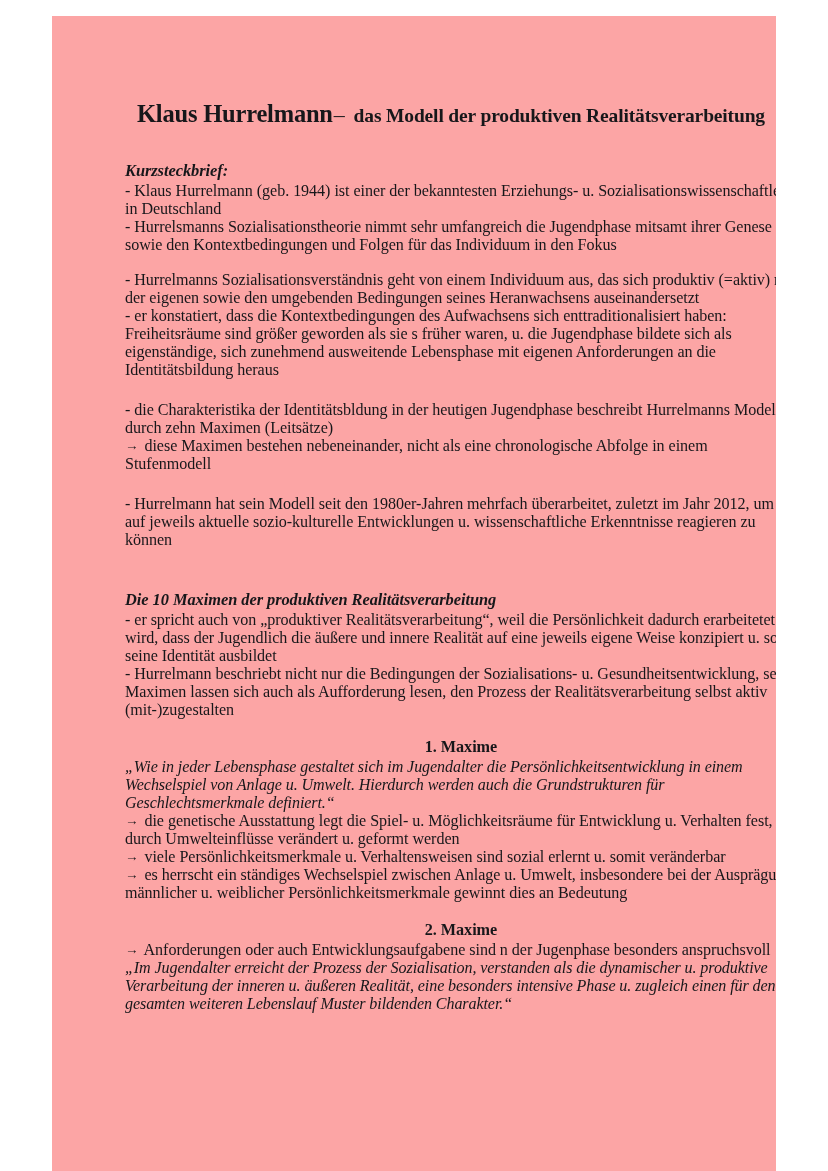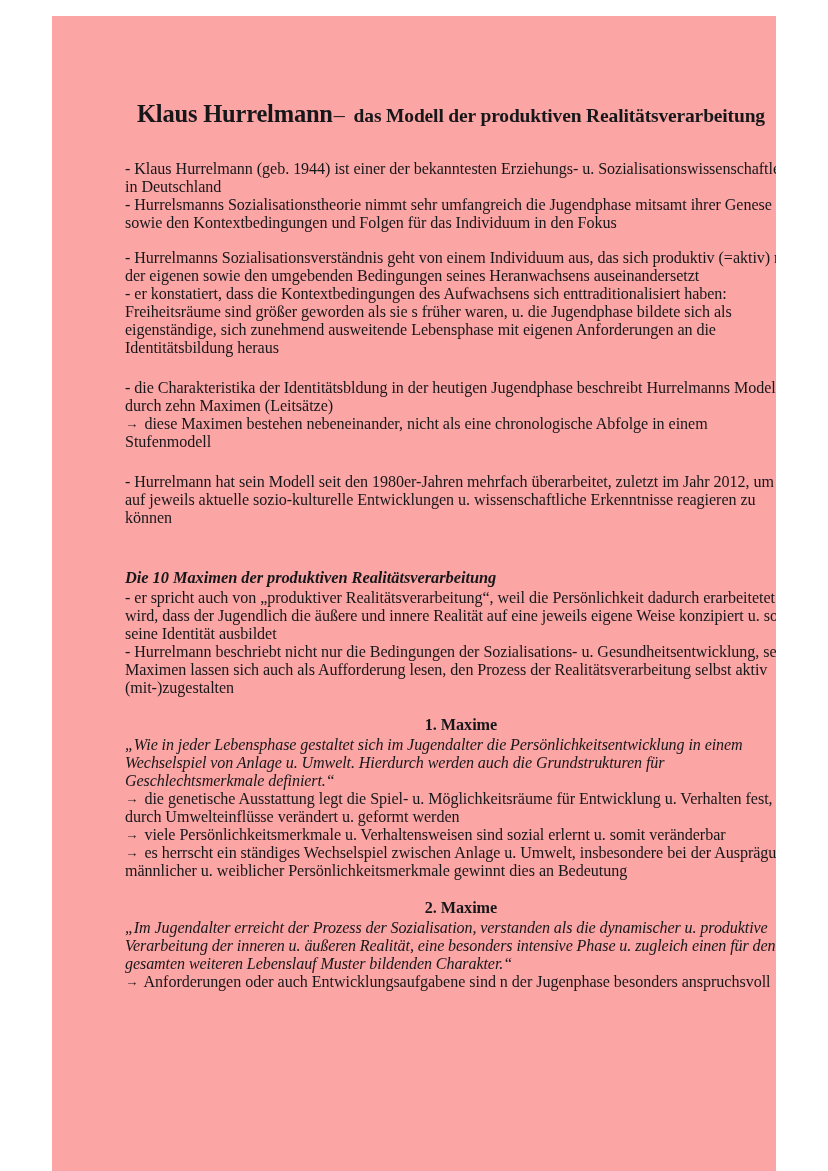--- a/index.html
+++ b/index.html
@@ -104,20 +104,21 @@
 <body>
 
 <div class="page">
   <div class="content">
 
     <h1 class="doc-title">
       <span class="title-main">Klaus Hurrelmann</span><span class="title-dash">–</span> <span class="title-sub">das Modell der produktiven Realitätsverarbeitung</span>
     </h1>
 
     <div class="section">
+      <p class="heading">Kurzsteckbrief:</p>
       <p class="para">- Klaus Hurrelmann (geb. 1944) ist einer der bekanntesten Erziehungs- u. Sozialisationswissenschaftler in Deutschland</p>
       <p class="para">- Hurrelsmanns Sozialisationstheorie nimmt sehr umfangreich die Jugendphase mitsamt ihrer Genese sowie den Kontextbedingungen und Folgen für das Individuum in den Fokus</p>
     </div>
 
     <div class="gap-m"></div>
 
     <div class="section">
       <p class="para">- Hurrelmanns Sozialisationsverständnis geht von einem Individuum aus, das sich produktiv (=aktiv) mit der eigenen sowie den umgebenden Bedingungen seines Heranwachsens auseinandersetzt</p>
       <p class="para">- er konstatiert, dass die Kontextbedingungen des Aufwachsens sich enttraditionalisiert haben: Freiheitsräume sind größer geworden als sie s früher waren, u. die Jugendphase bildete sich als eigenständige, sich zunehmend ausweitende Lebensphase mit eigenen Anforderungen an die Identitätsbildung heraus</p>
 
@@ -146,18 +147,18 @@
       <p class="para quote">„Wie in jeder Lebensphase gestaltet sich im Jugendalter die Persönlichkeitsentwicklung in einem Wechselspiel von Anlage u. Umwelt. Hierdurch werden auch die Grundstrukturen für Geschlechtsmerkmale definiert.“</p>
       <p class="para"><span class="arrow">→</span> <span>die genetische Ausstattung legt die Spiel- u. Möglichkeitsräume für Entwicklung u. Verhalten fest, die durch Umwelteinflüsse verändert u. geformt werden</span></p>
       <p class="para"><span class="arrow">→</span> <span>viele Persönlichkeitsmerkmale u. Verhaltensweisen sind sozial erlernt u. somit veränderbar</span></p>
       <p class="para"><span class="arrow">→</span> <span>es herrscht ein ständiges Wechselspiel zwischen Anlage u. Umwelt, insbesondere bei der Ausprägung männlicher u. weiblicher Persönlichkeitsmerkmale gewinnt dies an Bedeutung</span></p>
     </div>
 
     <div class="gap-m"></div>
 
     <div class="section">
       <p class="heading-plain">2. Maxime</p>
+      <p class="para"><span class="arrow">→</span> <span>Anforderungen oder auch Entwicklungsaufgabene sind n der Jugenphase besonders anspruchsvoll</span></p>
       <p class="para quote">„Im Jugendalter erreicht der Prozess der Sozialisation, verstanden als die dynamischer u. produktive Verarbeitung der inneren u. äußeren Realität, eine besonders intensive Phase u. zugleich einen für den gesamten weiteren Lebenslauf Muster bildenden Charakter.“</p>
-      <p class="para"><span class="arrow">→</span> <span>Anforderungen oder auch Entwicklungsaufgabene sind n der Jugenphase besonders anspruchsvoll</span></p>
     </div>
 
   </div>
 </div>
 
 </body></html>

